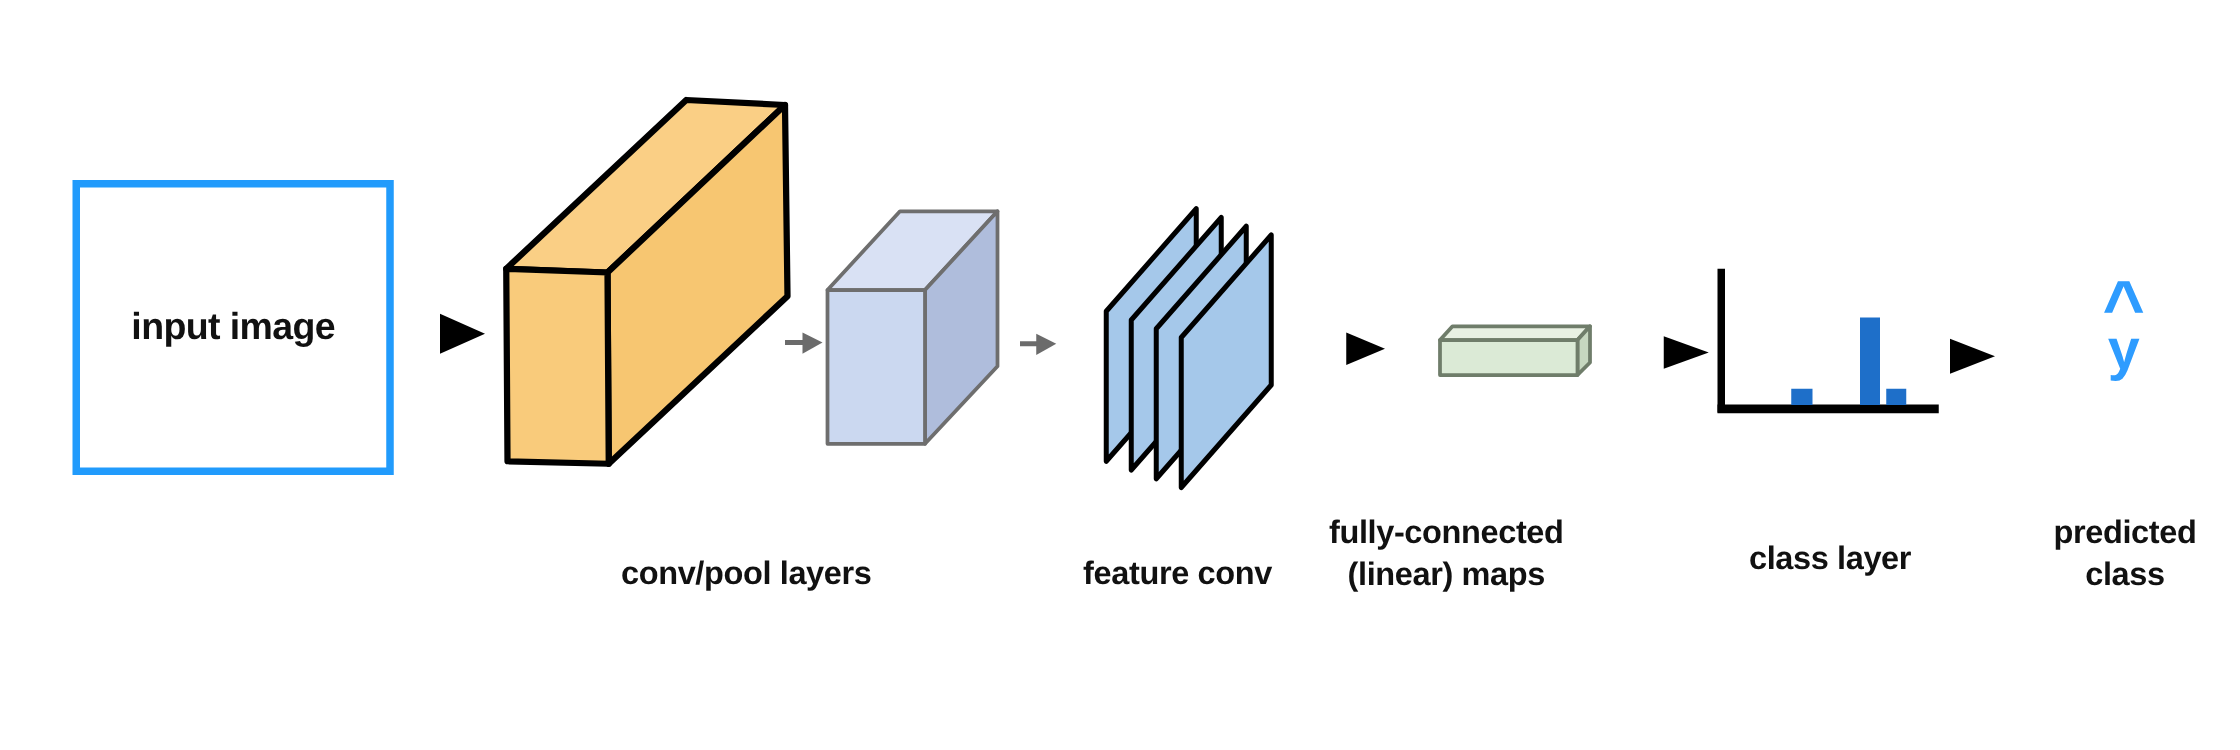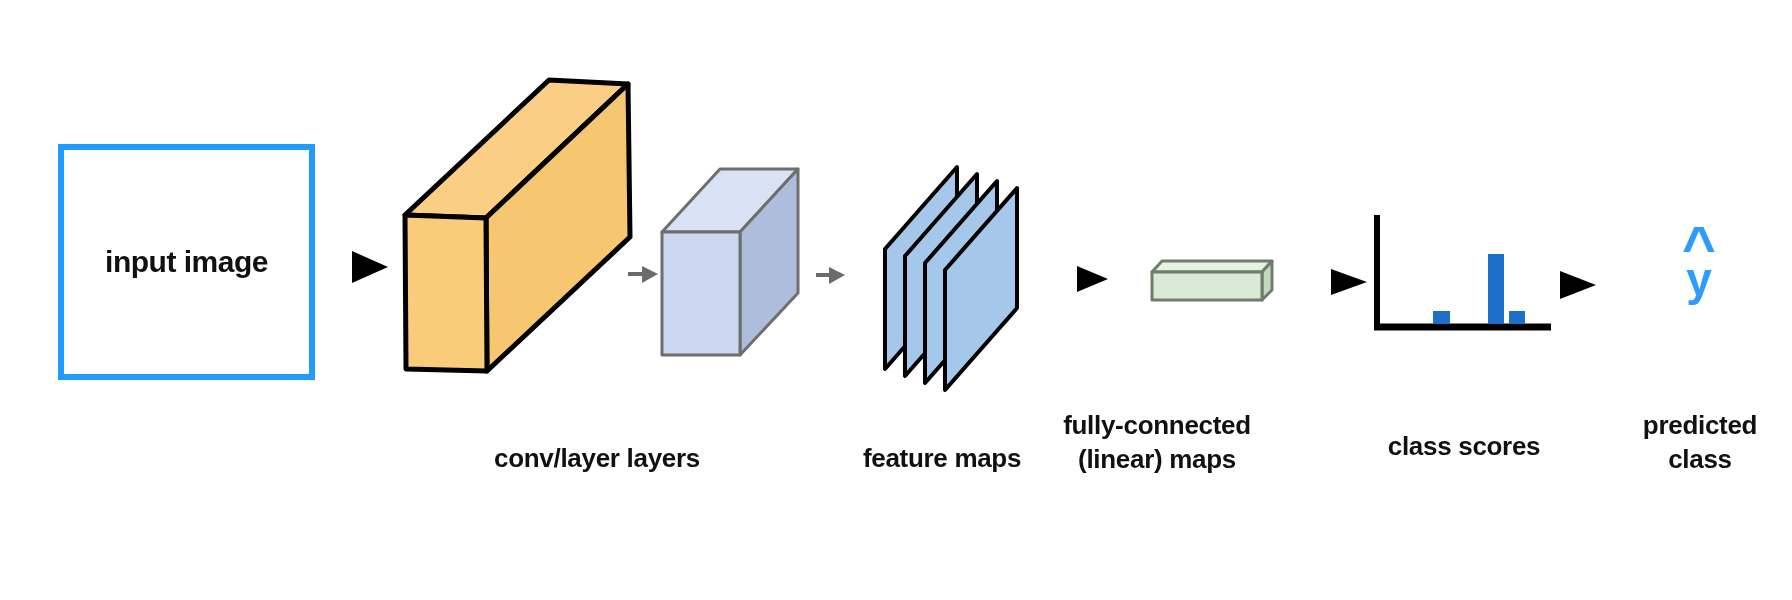--- a/index.html
+++ b/index.html
@@ -119,29 +119,29 @@
     </g>
 
     <polygon points="1560,271 1560,299 1596,285" fill="#000000"></polygon>
   </svg>
 
   <div class="yhat">
     <span class="hat">^</span>
     <span class="letter">y</span>
   </div>
 
-  <div class="label" style="left:437px; top:441px;">conv/layer layers</div>
+  <div class="label" style="left:437px; top:441px;">conv/pool layers</div>
 
-  <div class="label" style="left:782px; top:441px;">feature maps</div>
+  <div class="label" style="left:782px; top:441px;">feature conv</div>
 
   <div class="label" style="left:997px; top:408px;">
     <div>fully-connected</div>
     <div>(linear) maps</div>
   </div>
 
-  <div class="label" style="left:1304px; top:429px;">class scores</div>
+  <div class="label" style="left:1304px; top:429px;">class layer</div>
 
   <div class="label" style="left:1540px; top:408px;">
     <div>predicted</div>
     <div>class</div>
   </div>
 
 </div>
 
 </body></html>

